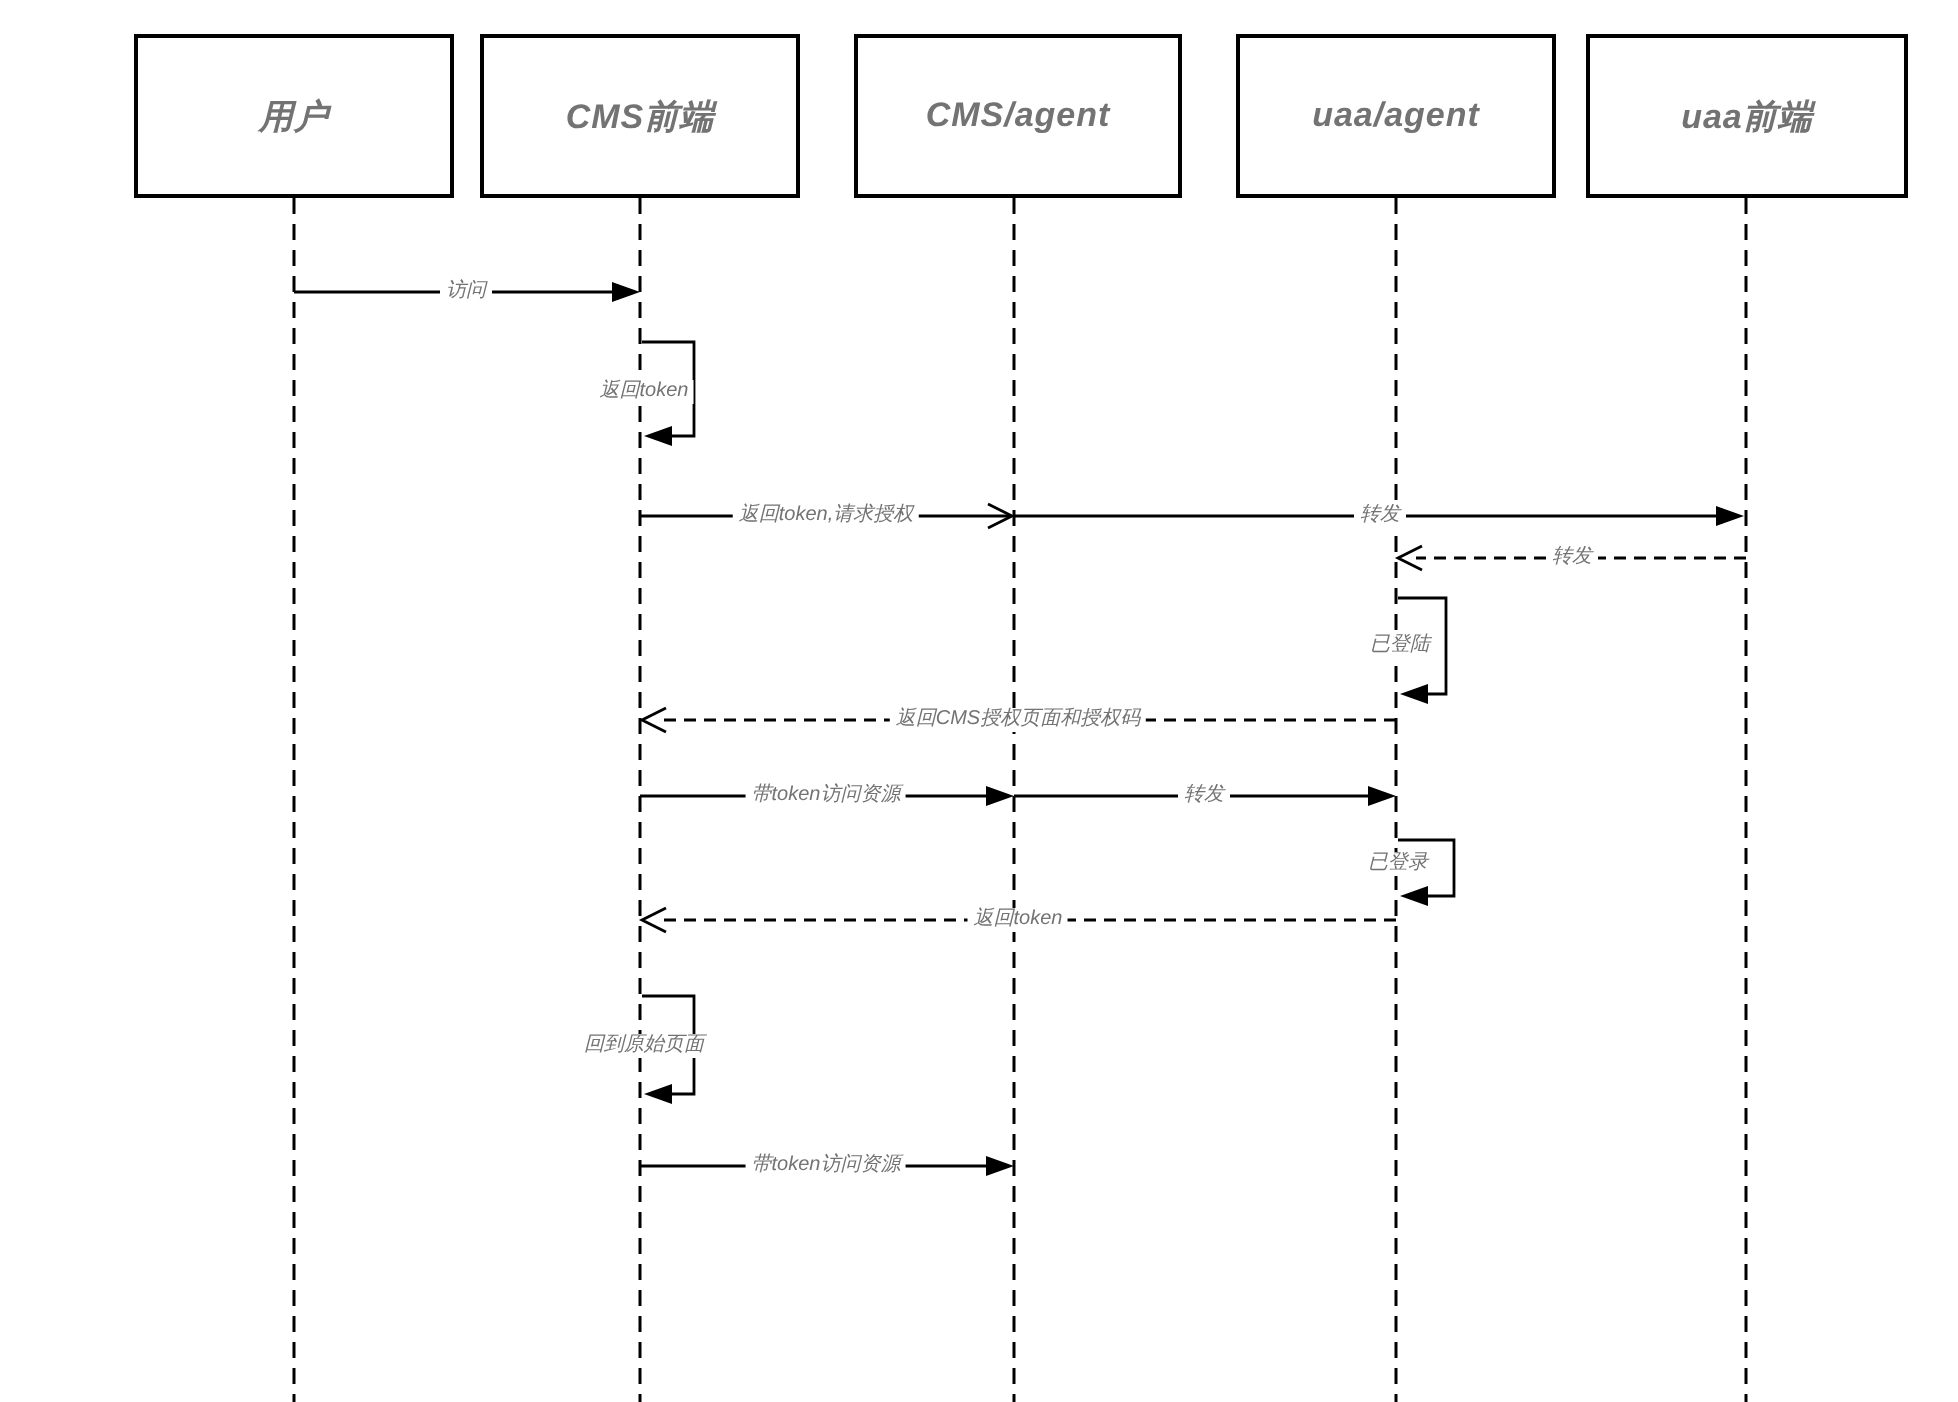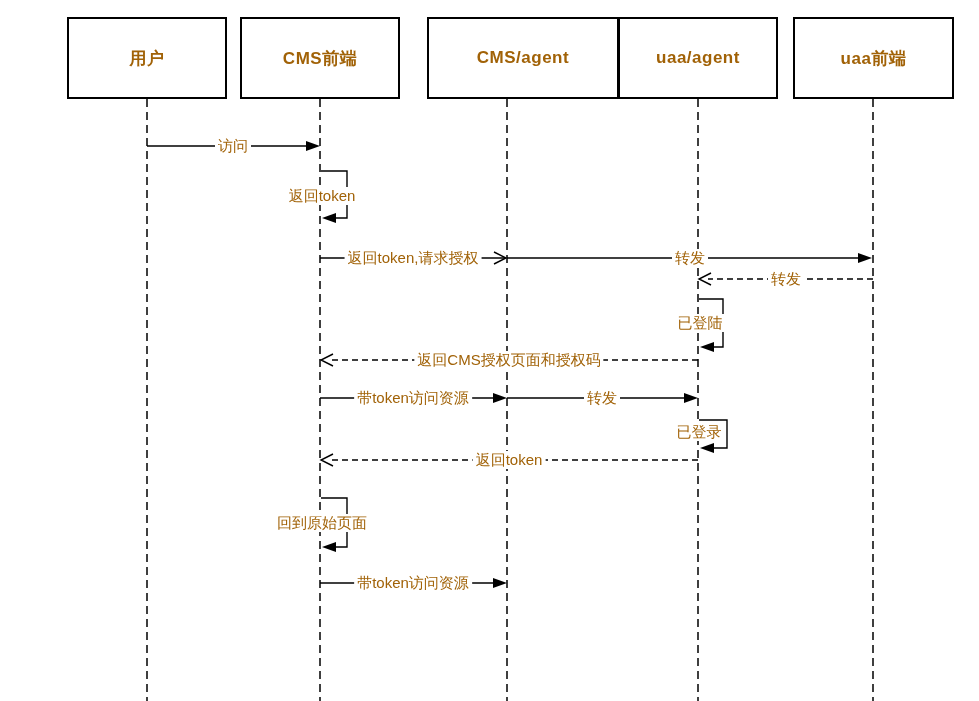--- a/index.html
+++ b/index.html
@@ -1,33 +1,33 @@
 <!DOCTYPE html>
 <html><head>
 <meta charset="utf-8">
 <style>
   html,body{margin:0;padding:0;background:#fff;}
   #stage{
     position:relative;width:979px;height:701px;background:#ffffff;overflow:hidden;
-    font-family:"Liberation Sans","DejaVu Sans",sans-serif;color:#a16207;
+    font-family:"Liberation Sans","DejaVu Sans",sans-serif;color:#737373;font-style:italic;
   }
   #diagram-svg{position:absolute;left:0;top:0;}
   .lifeline{stroke:#000;stroke-width:1.5;stroke-dasharray:8 5;}
   .msg{stroke:#000;stroke-width:1.4;fill:none;}
   .dash{stroke-dasharray:6 4;}
   .head-filled{fill:#000;stroke:none;}
   .head-open{fill:none;stroke:#000;stroke-width:1.4;}
   .pbox{
     position:absolute;top:17px;height:82px;background:#fff;border:2px solid #000;
     display:flex;align-items:center;justify-content:center;box-sizing:border-box;
     font-weight:bold;font-size:17px;letter-spacing:0.5px;
   }
   .mlabel{
     position:absolute;transform:translate(-50%,-50%);background:#fff;
-    padding:0 3px;font-size:15px;white-space:nowrap;line-height:1.2;
+    padding:0 3px;font-size:10px;white-space:nowrap;line-height:1.2;
   }
 </style>
 </head>
 <body>
 
 <div id="stage">
 
   <svg id="diagram-svg" width="979" height="701" viewBox="0 0 979 701">
 
     <line class="lifeline" x1="147" y1="99" x2="147" y2="701"></line>
@@ -75,21 +75,21 @@
     <line class="msg" x1="320" y1="583" x2="499" y2="583"></line>
     <polygon class="head-filled" points="507,583 493,578 493,588"></polygon>
   </svg>
 
   <div class="pbox" style="left:67px;width:160px;">
     <span>用户</span>
   </div>
   <div class="pbox" style="left:240px;width:160px;">
     <span>CMS前端</span>
   </div>
-  <div class="pbox" style="left:427px;width:192px;">
+  <div class="pbox" style="left:427px;width:164px;">
     <span>CMS/agent</span>
   </div>
   <div class="pbox" style="left:793px;width:161px;">
     <span>uaa前端</span>
   </div>
   <div class="pbox" style="left:618px;width:160px;">
     <span>uaa/agent</span>
   </div>
 
   <div class="mlabel" style="left:233px;top:146px;">访问</div>

